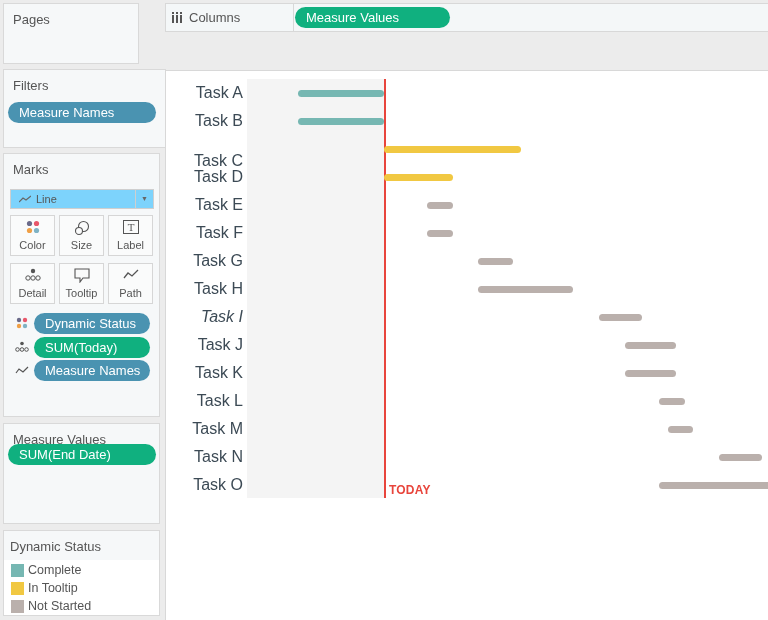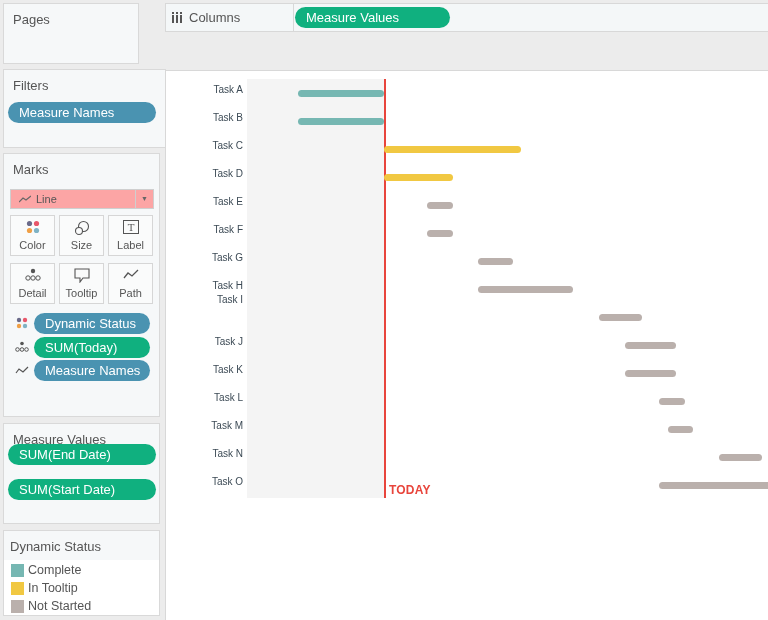--- a/index.html
+++ b/index.html
@@ -8,38 +8,38 @@
   .card { position: absolute; background: #f6f8f9; border: 1px solid #d9d9d9; }
   .card-title { position: absolute; left: 9px; font-size: 13px; color: #555; }
   .pill { position: absolute; height: 21px; border-radius: 11px; color: #fff; font-size: 13px; line-height: 21px; padding-left: 11px; white-space: nowrap; }
   .pill.green { background: #10b07f; }
   .pill.blue { background: #4a93b1; }
 
   .shelf { position: absolute; left: 165px; width: 603px; height: 29px; background: #f4f7f8; border: 1px solid #d8d8d8; border-right: none; }
   .shelf .label { position: absolute; left: 6px; top: 6px; font-size: 13px; color: #555; display: flex; align-items: center; gap: 6px; }
   .shelf .divider { position: absolute; left: 127px; top: 0; bottom: 0; border-left: 1px solid #d8d8d8; }
 
-  .marks-dropdown { position: absolute; left: 10px; top: 189px; width: 144px; height: 20px; background: #fca5a5; border: 1px solid #cfcfcf; font-size: 11px; color: #555; }
+  .marks-dropdown { position: absolute; left: 10px; top: 189px; width: 144px; height: 20px; background: #7dd3fc; border: 1px solid #cfcfcf; font-size: 11px; color: #555; }
   .marks-dropdown .txt { position: absolute; left: 8px; top: 3px; display: flex; gap: 5px; align-items: center; }
   .marks-dropdown .arrow { position: absolute; right: 0; top: 0; width: 18px; height: 18px; border-left: 1px solid #cfcfcf; text-align: center; font-size: 7px; line-height: 18px; color: #666; }
 
   .mark-btn { position: absolute; width: 45px; height: 41px; background: #fafbfb; border: 1px solid #d6d6d6; text-align: center; font-size: 11px; color: #555; }
   .mark-btn .ico { height: 20px; padding-top: 4px; display: flex; justify-content: center; }
   .mark-btn .lbl { display: block; margin-top: 3px; }
 
   .mark-row-icon { position: absolute; left: 14px; width: 16px; height: 16px; display: flex; align-items: center; justify-content: center; }
 
   .legend-row { position: absolute; left: 7px; height: 16px; font-size: 12.5px; color: #555; display: flex; align-items: center; gap: 4px; }
   .legend-row .sw { width: 13px; height: 13px; display: inline-block; }
 
   .viz { position: absolute; left: 165px; top: 70px; width: 603px; height: 550px; background: #fff; border-left: 1px solid #d8d8d8; border-top: 1px solid #d8d8d8; }
   .shade { position: absolute; left: 81px; top: 8px; width: 138px; height: 419px; background: #f4f4f4; }
   .today-line { position: absolute; left: 218px; top: 8px; width: 2px; height: 419px; background: #e8453c; }
   .today-label { position: absolute; left: 223px; top: 412px; font-size: 12px; font-weight: bold; color: #e8453c; letter-spacing: 0.2px; }
-  .task-label { position: absolute; right: 525px; font-size: 10px; color: #3c4a55; white-space: nowrap; }
+  .task-label { position: absolute; right: 525px; font-size: 16px; color: #3c4a55; white-space: nowrap; }
   .bar { position: absolute; height: 7px; border-radius: 4px; }
 </style>
 </head>
 <body>
 
 <div class="root">
 
   <div class="card" style="left:3px; top:3px; width:136px; height:61px;">
     <span class="card-title" style="top:8px;">Pages</span>
   </div>
@@ -159,21 +159,20 @@
   <div class="mark-row-icon" style="top:362px;">
     <svg width="14" height="10" viewBox="0 0 14 10">
         <polyline points="1,8 4,4 8,7 13,2" fill="none" stroke="#555" stroke-width="1.2"></polyline>
       </svg>
   </div>
   <div class="pill blue" style="left:34px; top:360px; width:116px;">Measure Names</div>
 
   <div class="card" style="left:3px; top:423px; width:157px; height:101px;">
     <span class="card-title" style="top:8px;">Measure Values</span>
     <div class="pill green" style="left:4px; top:20px; width:148px;">SUM(End Date)</div>
-    <div class="pill green" style="left:4px; top:55px; width:148px;">SUM(Start Date)</div>
   </div>
 
   <div class="card" style="left:3px; top:530px; width:157px; height:86px;">
     <span class="card-title" style="left:6px; top:8px;">Dynamic Status</span>
     <div style="position:absolute; left:0; top:29px; width:155px; height:55px; background:#fff;"></div>
     <div class="legend-row" style="top:31px;">
       <span class="sw" style="background:#76b7b2;"></span>
       <span>Complete</span>
     </div>
     <div class="legend-row" style="top:49px;">
@@ -187,33 +186,33 @@
   </div>
 
   <div class="viz" id="viz">
     <div class="shade"></div>
     <div class="today-line"></div>
     <div class="today-label">TODAY</div>
   <div class="task-label" style="top: 13px;">Task A</div>
       <div class="bar" style="left: 131.8px; width: 86px; top: 19px; background: rgb(118, 183, 178);"></div>
       <div class="task-label" style="top: 41px;">Task B</div>
       <div class="bar" style="left: 131.8px; width: 86px; top: 47px; background: rgb(118, 183, 178);"></div>
-      <div class="task-label" style="top: 69px; margin-left: 48px;">Task C</div>
+      <div class="task-label" style="top: 81px; margin-left: 48px;">Task C</div>
       <div class="bar" style="left: 217.8px; width: 137.6px; top: 75px; background: rgb(241, 200, 66);"></div>
       <div class="task-label" style="top: 97px;">Task D</div>
       <div class="bar" style="left: 217.8px; width: 68.8px; top: 103px; background: rgb(241, 200, 66);"></div>
       <div class="task-label" style="top: 125px;">Task E</div>
       <div class="bar" style="left: 260.8px; width: 25.8px; top: 131px; background: rgb(186, 176, 172);"></div>
       <div class="task-label" style="top: 153px;">Task F</div>
       <div class="bar" style="left: 260.8px; width: 25.8px; top: 159px; background: rgb(186, 176, 172);"></div>
       <div class="task-label" style="top: 181px;">Task G</div>
       <div class="bar" style="left: 312.4px; width: 34.4px; top: 187px; background: rgb(186, 176, 172);"></div>
       <div class="task-label" style="top: 209px;">Task H</div>
       <div class="bar" style="left: 312.4px; width: 94.6px; top: 215px; background: rgb(186, 176, 172);"></div>
-      <div class="task-label" style="top: 223px;">Task I</div>
+      <div class="task-label" style="top: 237px; font-style: italic;">Task I</div>
       <div class="bar" style="left: 432.8px; width: 43px; top: 243px; background: rgb(186, 176, 172);"></div>
       <div class="task-label" style="top: 265px;">Task J</div>
       <div class="bar" style="left: 458.6px; width: 51.6px; top: 271px; background: rgb(186, 176, 172);"></div>
       <div class="task-label" style="top: 293px;">Task K</div>
       <div class="bar" style="left: 458.6px; width: 51.6px; top: 299px; background: rgb(186, 176, 172);"></div>
       <div class="task-label" style="top: 321px;">Task L</div>
       <div class="bar" style="left: 493px; width: 25.8px; top: 327px; background: rgb(186, 176, 172);"></div>
       <div class="task-label" style="top: 349px;">Task M</div>
       <div class="bar" style="left: 501.6px; width: 25.8px; top: 355px; background: rgb(186, 176, 172);"></div>
       <div class="task-label" style="top: 377px;">Task N</div>

